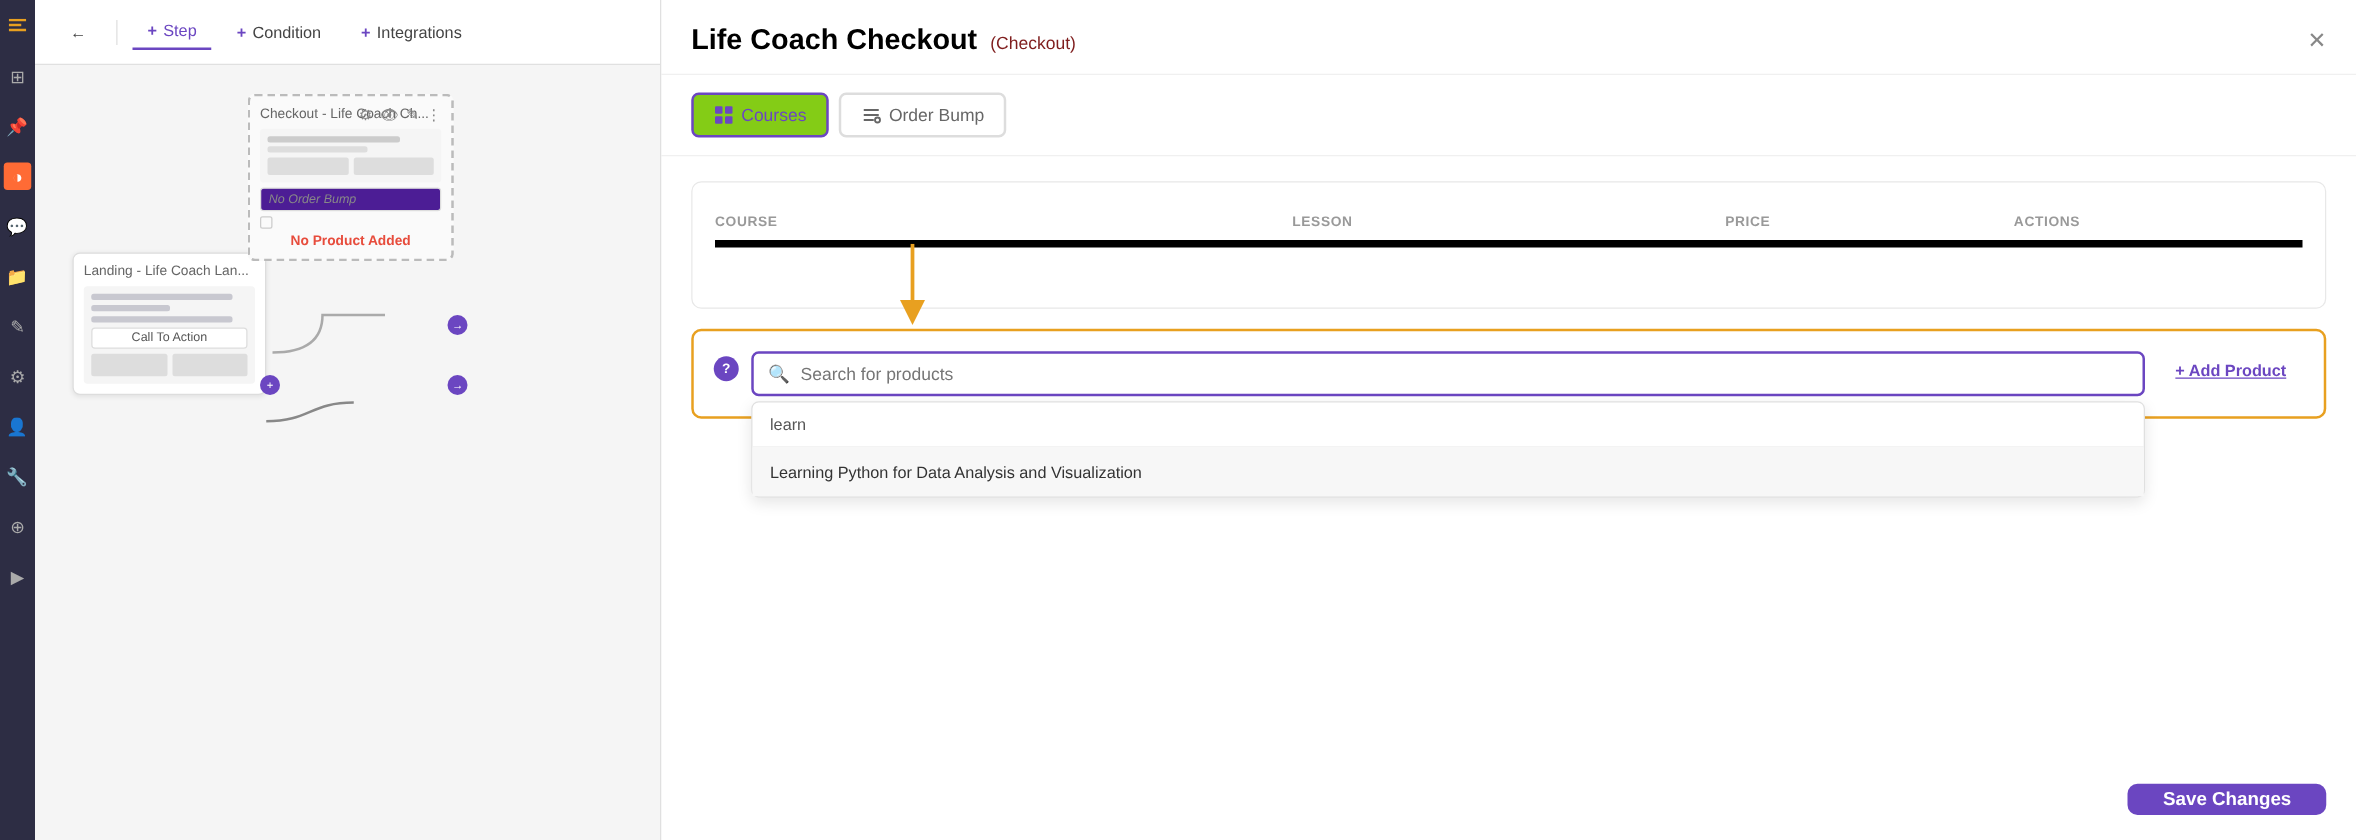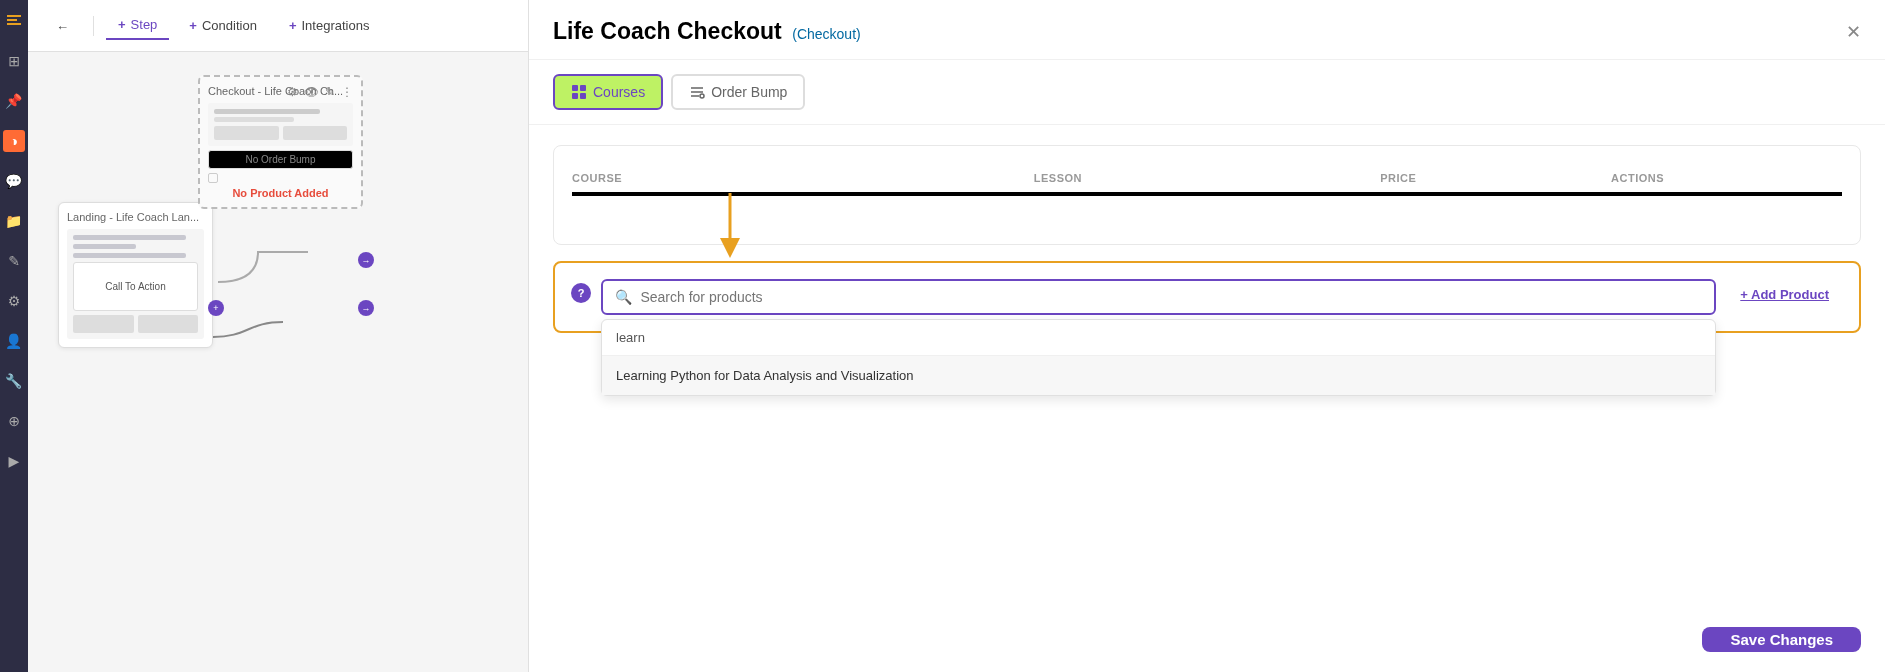--- a/index.html
+++ b/index.html
@@ -108,28 +108,28 @@
       padding: 8px;
       background: #fafafa;
     }
     .checkout-inner {
       background: #f5f5f5;
       border-radius: 3px;
       padding: 6px;
       margin-bottom: 4px;
     }
     .no-order-bump {
-      background: #000000;
+      background: #4c1d95;
       border: 1px solid #ddd;
       border-radius: 3px;
-      text-align: center;
       font-size: 10px;
       color: #888;
       padding: 3px 6px;
       margin-bottom: 4px;
+      font-style: italic;
     }
     .no-product-added {
       color: #e74c3c;
       font-size: 11px;
       font-weight: 600;
       text-align: center;
     }
     .node-icon-btn {
       color: #888;
       font-size: 12px;
@@ -162,21 +162,21 @@
       padding: 18px 24px 14px;
       border-bottom: 1px solid #f0f0f0;
     }
     .modal-title {
       font-size: 23px;
       font-weight: 600;
       color: #000000;
     }
     .modal-title-sub {
       font-size: 14px;
-      color: #0369a1;
+      color: #7f1d1d;
       font-weight: 400;
       margin-left: 6px;
     }
     .modal-close {
       cursor: pointer;
       color: #888;
       font-size: 18px;
       border: none;
       background: none;
     }
@@ -193,21 +193,21 @@
       gap: 6px;
       padding: 8px 16px;
       border: 2px solid #6b46c1;
       border-radius: 6px;
       cursor: pointer;
       font-size: 14px;
       font-weight: 500;
     }
     .modal-tab.active {
       color: #6b46c1;
-      background: #bef264;
+      background: #84cc16;
     }
     .modal-tab.inactive {
       color: #666;
       border-color: #ddd;
       background: #fff;
     }
 
     .modal-body {
       flex: 1;
       padding: 20px 24px;
@@ -227,21 +227,21 @@
     .funnel-courses-title {
       font-size: 15px;
       font-weight: 600;
       color: #1a1a2e;
       margin-bottom: 14px;
     }
     .courses-table-header {
       display: grid;
       grid-template-columns: 2fr 1.5fr 1fr 1fr;
       padding: 8px 0;
-      border-bottom: 4px solid #000000;
+      border-bottom: 6px solid #000000;
       font-size: 11px;
       font-weight: 600;
       color: #999;
       letter-spacing: 0.5px;
       text-transform: uppercase;
     }
 
     
     .product-panel {
       border: 2px solid #e8a020;
@@ -382,21 +382,21 @@
     }
     .lp-row.short { width: 50%; }
     .lp-row.wide { width: 90%; }
     .lp-btn-mock {
       background: #fff;
       border: 1px solid #ddd;
       border-radius: 3px;
       text-align: center;
       font-size: 10px;
       color: #555;
-      padding: 18px 4px;
+      padding: 2px 4px;
       margin-top: 4px;
     }
     .lp-small-boxes {
       display: flex;
       gap: 4px;
       margin-top: 4px;
     }
     .lp-small-box {
       flex: 1;
       height: 18px;

